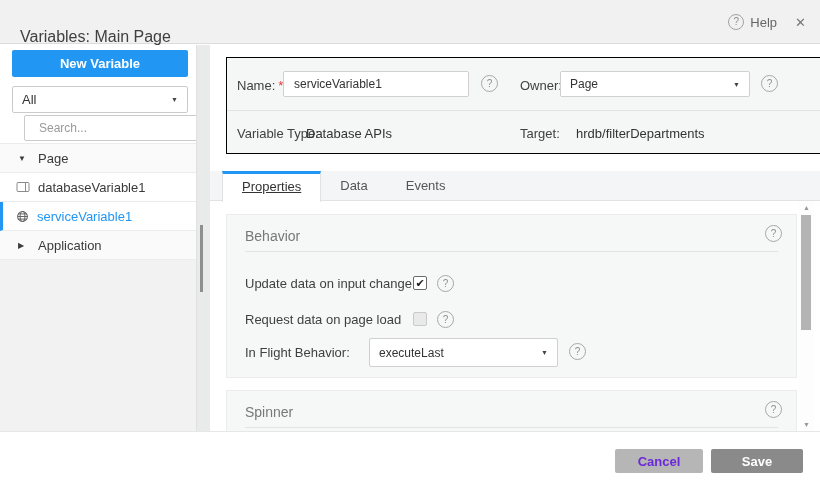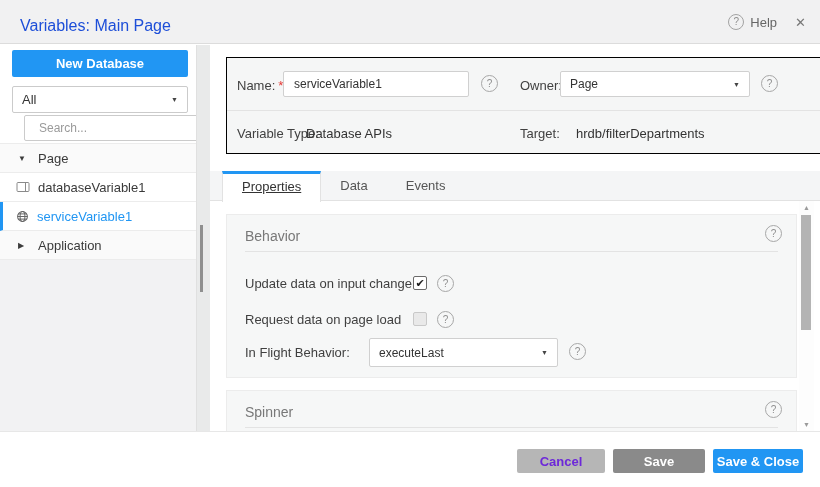--- a/index.html
+++ b/index.html
@@ -4,22 +4,22 @@
 <style>
   * { margin:0; padding:0; box-sizing:border-box; }
   html,body { width:820px; height:487px; }
   body {
     position:relative; overflow:hidden; background:#fff;
     font-family:"Liberation Sans", sans-serif; color:#3f3f3f;
   }
   
   .header { position:absolute; left:0; top:0; width:820px; height:44px;
     background:#f1f1f2; border-bottom:1px solid #dcdcdc; }
-  .header-title { position:absolute; left:20px; top:4px; line-height:44px;
-    font-size:16px; color:#1d4ed8; }
+  .header-title { position:absolute; left:20px; top:15px; line-height:44px;
+    font-size:16px; color:#404040; }
   .header-actions { position:absolute; right:14px; top:0; height:44px;
     display:flex; align-items:center; gap:18px; }
   .help-btn { display:flex; align-items:center; gap:6px; cursor:pointer; }
   .help-circle { display:inline-block; width:16px; height:16px; border:1px solid #a3a3a3;
     border-radius:50%; color:#8f8f8f; font-size:10px; line-height:14px; text-align:center; }
   .help-label { font-size:13px; color:#666; }
   .close-x { font-size:13px; color:#777; cursor:pointer; }
   
   .sidebar { position:absolute; left:0; top:45px; width:196px; height:386px;
     background:#fff; display:flex; flex-direction:column; }
@@ -121,21 +121,21 @@
   <div class="header-actions">
     <span class="help-btn">
       <span class="help-circle">?</span>
       <span class="help-label">Help</span>
     </span>
     <span class="close-x">✕</span>
   </div>
 </div>
 
 <div class="sidebar">
-  <button class="nv-btn">New Database</button>
+  <button class="nv-btn">New Variable</button>
   <div class="filter-select">
     <span>All</span>
     <span class="sel-arrow">▼</span>
   </div>
   <div class="search-box">
     <svg width="13" height="13" viewBox="0 0 13 13">
       <circle cx="5.3" cy="5.3" r="3.8" fill="none" stroke="#9a9a9a" stroke-width="1.2"></circle>
       <line x1="8.2" y1="8.2" x2="11.8" y2="11.8" stroke="#9a9a9a" stroke-width="1.2"></line>
     </svg>
     <input placeholder="Search..." style="">
@@ -254,15 +254,14 @@
     <div class="sb-thumb"></div>
     <span class="sb-arrow sb-down">▼</span>
   </div>
 
 </div>
 
 <div class="footer">
   <div class="footer-btns">
     <button class="btn btn-cancel">Cancel</button>
     <button class="btn btn-save">Save</button>
-    <button class="btn btn-save-close">Save &amp; Close</button>
   </div>
 </div>
 
 </body></html>

